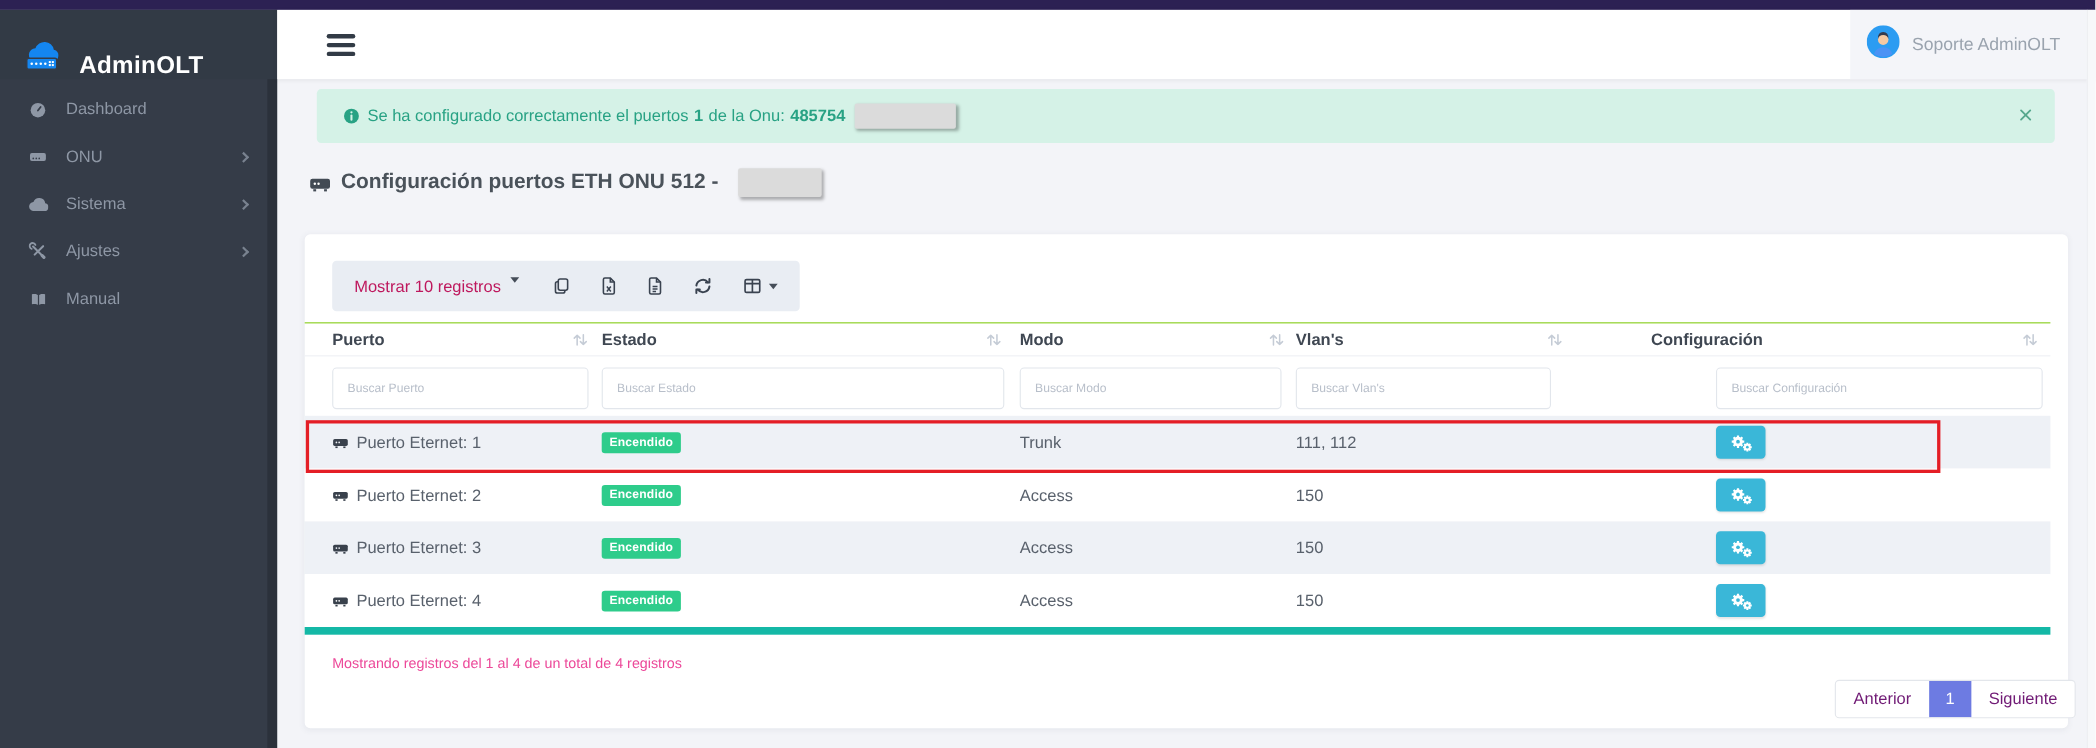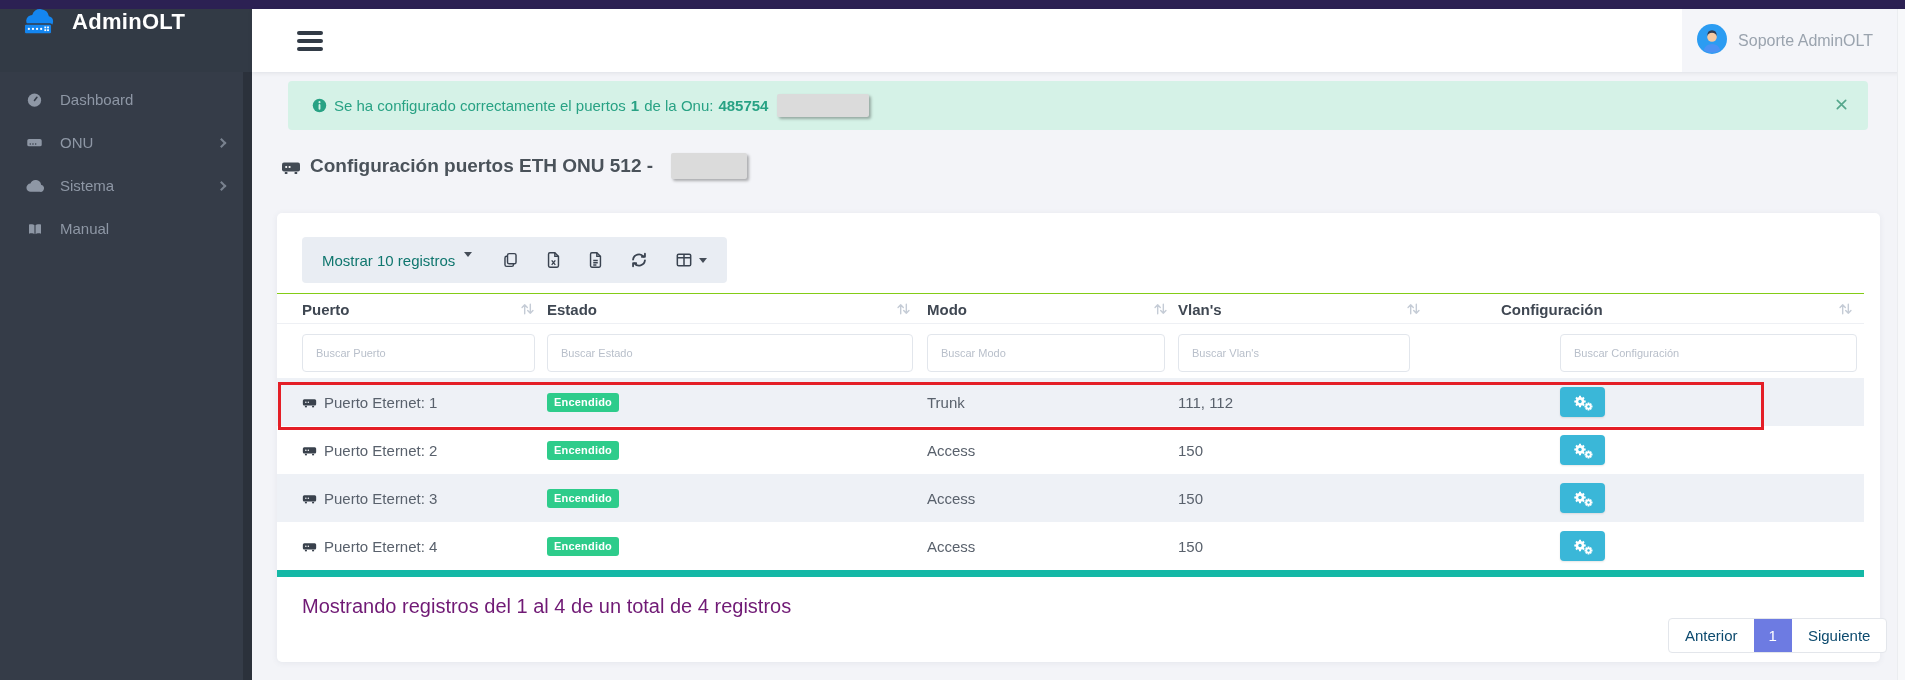--- a/index.html
+++ b/index.html
@@ -5,21 +5,21 @@
   * { margin:0; padding:0; box-sizing:border-box; }
   html,body { width:1905px; height:680px; overflow:hidden; }
   body { font-family:"Liberation Sans", sans-serif; }
   #app { position:relative; width:1905px; height:680px; background:#f3f4f8; }
 
   
   .topstrip { position:absolute; left:0; top:0; width:1905px; height:9px; background:#2c2153; }
 
   
   .sidebar { position:absolute; left:0; top:9px; width:252px; height:671px; background:#353c48; }
-  .logo { height:63px; display:flex; align-items:flex-start; padding-left:22px; gap:8px; background:#323a45; }
+  .logo { height:63px; display:flex; align-items:flex-end; padding-left:22px; gap:8px; background:#323a45; }
   .brand { color:#fff; font-size:22px; font-weight:bold; letter-spacing:.3px; }
   .nav { padding-top:6px; }
   .nav-item { position:relative; height:43px; display:flex; align-items:center; padding-left:26px; color:#8e97a5; font-size:15px; cursor:pointer; }
   .nav-item .ic { width:34px; display:flex; align-items:center; }
   .chev { position:absolute; right:27px; top:50%; width:7px; height:7px; border-right:2px solid #79828f; border-top:2px solid #79828f; transform:translateY(-50%) rotate(45deg); }
   .side-scroll { position:absolute; right:0; top:63px; bottom:0; width:9px; background:rgba(0,0,0,.18); }
 
   
   .topbar { position:absolute; left:252px; top:9px; width:1653px; height:63px; background:#fff; box-shadow:0 1px 4px rgba(50,58,70,.10); }
   .burger { position:absolute; left:45px; top:22px; width:26px; cursor:pointer; }
@@ -36,21 +36,21 @@
   .redact-onu { width:92px; height:23px; margin-left:4px; }
   .redact-title { width:76px; height:26px; margin-left:9px; }
 
   
   .page-title { position:absolute; left:281px; top:153px; display:flex; align-items:center; gap:9px; color:#4a525a; font-size:19px; font-weight:bold; }
 
   
   .card { position:absolute; left:277px; top:213px; width:1603px; height:449px; background:#fff; border-radius:5px; box-shadow:0 1px 6px rgba(60,75,100,.08); }
 
   .controls { position:absolute; left:25px; top:24px; height:46px; background:#e9edf3; border-radius:4px; display:flex; align-items:center; padding:0 20px; }
-  .show-entries { font-size:15px; color:#0f766e; display:flex; gap:9px; cursor:pointer; }
+  .show-entries { font-size:15px; color:#be185d; display:flex; gap:9px; cursor:pointer; }
   .caret-down { width:0; height:0; border-left:4.5px solid transparent; border-right:4.5px solid transparent; border-top:5px solid #454d58; }
   .ctl-icons { display:flex; align-items:center; gap:27px; margin-left:30px; }
   .ctl-btn { cursor:pointer; display:flex; align-items:center; gap:6px; line-height:0; }
 
   .search { position:absolute; left:1364px; top:26px; width:226px; height:36px; background:#fff; border:1px solid #e0e4ea; border-radius:4px; display:flex; align-items:center; padding-left:11px; gap:9px; }
   .search input { border:none; outline:none; font-size:15px; color:#555d68; width:170px; background:transparent; font-family:"Liberation Sans",sans-serif; }
   .search input::placeholder { color:#b3bac6; }
 
   .thead { position:absolute; left:0; top:80px; width:1587px; height:31px; border-top:1px solid #84cc16; border-bottom:1px solid #eef0f4; }
   .th { position:absolute; top:0; height:31px; display:flex; align-items:center; font-size:15px; font-weight:bold; color:#3f4752; cursor:pointer; }
@@ -64,23 +64,23 @@
   .fi-0{left:25px; width:233px} .fi-1{left:270px; width:366px} .fi-2{left:650px; width:238px} .fi-3{left:901px; width:232px} .fi-4{left:1283px; width:297px}
 
   .rows { position:absolute; left:0; top:165px; width:1587px; border-bottom:7px solid #14b8a6; }
   .trow { position:relative; height:48px; background:#fff; }
   .trow.odd { background:#eef1f6; }
   .cell { position:absolute; top:0; height:48px; display:flex; align-items:center; font-size:15px; color:#59616c; }
   .c-puerto{left:25px; gap:7px} .c-estado{left:270px} .c-modo{left:650px} .c-vlan{left:901px} .c-config{left:1283px}
   .badge { background:#2ecc8b; color:#fff; font-size:11px; font-weight:bold; padding:3px 7px 4px; border-radius:3px; letter-spacing:.2px; }
   .cfg-btn { width:45px; height:30px; background:#3ab7d8; border:none; border-radius:4px; display:flex; align-items:center; justify-content:center; cursor:pointer; box-shadow:0 1px 2px rgba(0,0,0,.10); }
 
-  .summary { position:absolute; left:25px; top:382px; font-size:20px; color:#701a75; }
+  .summary { position:absolute; left:25px; top:382px; font-size:13px; color:#ec4899; }
   .pagination { position:absolute; left:1391px; top:405px; display:flex; border:1px solid #e3e6eb; border-radius:4px; overflow:hidden; background:#fff; font-size:15px; }
-  .page-btn { padding:8px 16px; color:#0c4a6e; cursor:pointer; }
+  .page-btn { padding:8px 16px; color:#701a75; cursor:pointer; }
   .page-btn.mid { border-left:1px solid #e3e6eb; border-right:1px solid #e3e6eb; }
   .page-btn.active { background:#6d7be2; color:#fff; padding:8px 14px; border-color:#6d7be2; }
 
   .highlight { position:absolute; left:278px; top:382px; width:1486px; height:48px; border:3px solid #e41e26; z-index:40; pointer-events:none; }
 
   .scrollstrip { position:absolute; left:1897px; top:9px; width:8px; height:671px; background:#f7f8fa; border-left:1px solid #ebedf0; }
 </style>
 </head>
 <body>
 
@@ -133,20 +133,32 @@
         <span>ONU</span>
         <span class="chev"></span>
       </div>
       <div class="nav-item">
         <span class="ic">
           <svg width="18" height="14" viewBox="0 0 20 15" fill="#8e97a5">
               <path d="M5.3 14 a4.6 4.6 0 0 1 -0.4 -9.2 A6.2 6.2 0 0 1 16.8 6.1 A4 4 0 0 1 15.6 14 Z"></path>
             </svg>
         </span>
         <span>Sistema</span>
+        <span class="chev"></span>
+      </div>
+      <div class="nav-item">
+        <span class="ic">
+          <svg width="17" height="17" viewBox="0 0 20 20" fill="none" stroke="#8e97a5" stroke-width="2.2" stroke-linecap="round">
+              <path d="M6.5 13.5 L15.5 4.5"></path>
+              <path d="M4.8 4.8 L15.2 15.2"></path>
+              <path d="M7.3 3.2 a3.2 3.2 0 1 0 -4.1 4.1" stroke-width="2"></path>
+              <path d="M14.6 14.6 L16.4 16.4" stroke-width="3.4"></path>
+            </svg>
+        </span>
+        <span>Ajustes</span>
         <span class="chev"></span>
       </div>
       <div class="nav-item">
         <span class="ic">
           <svg width="18" height="16" viewBox="0 0 20 20" fill="#8e97a5">
               <path d="M2.5 4.5 C5.5 3.6 8 4.2 9.3 5.3 V16.5 C8 15.5 5.5 15 2.5 15.8 Z"></path>
               <path d="M17.5 4.5 C14.5 3.6 12 4.2 10.7 5.3 V16.5 C12 15.5 14.5 15 17.5 15.8 Z"></path>
             </svg>
         </span>
         <span>Manual</span>

